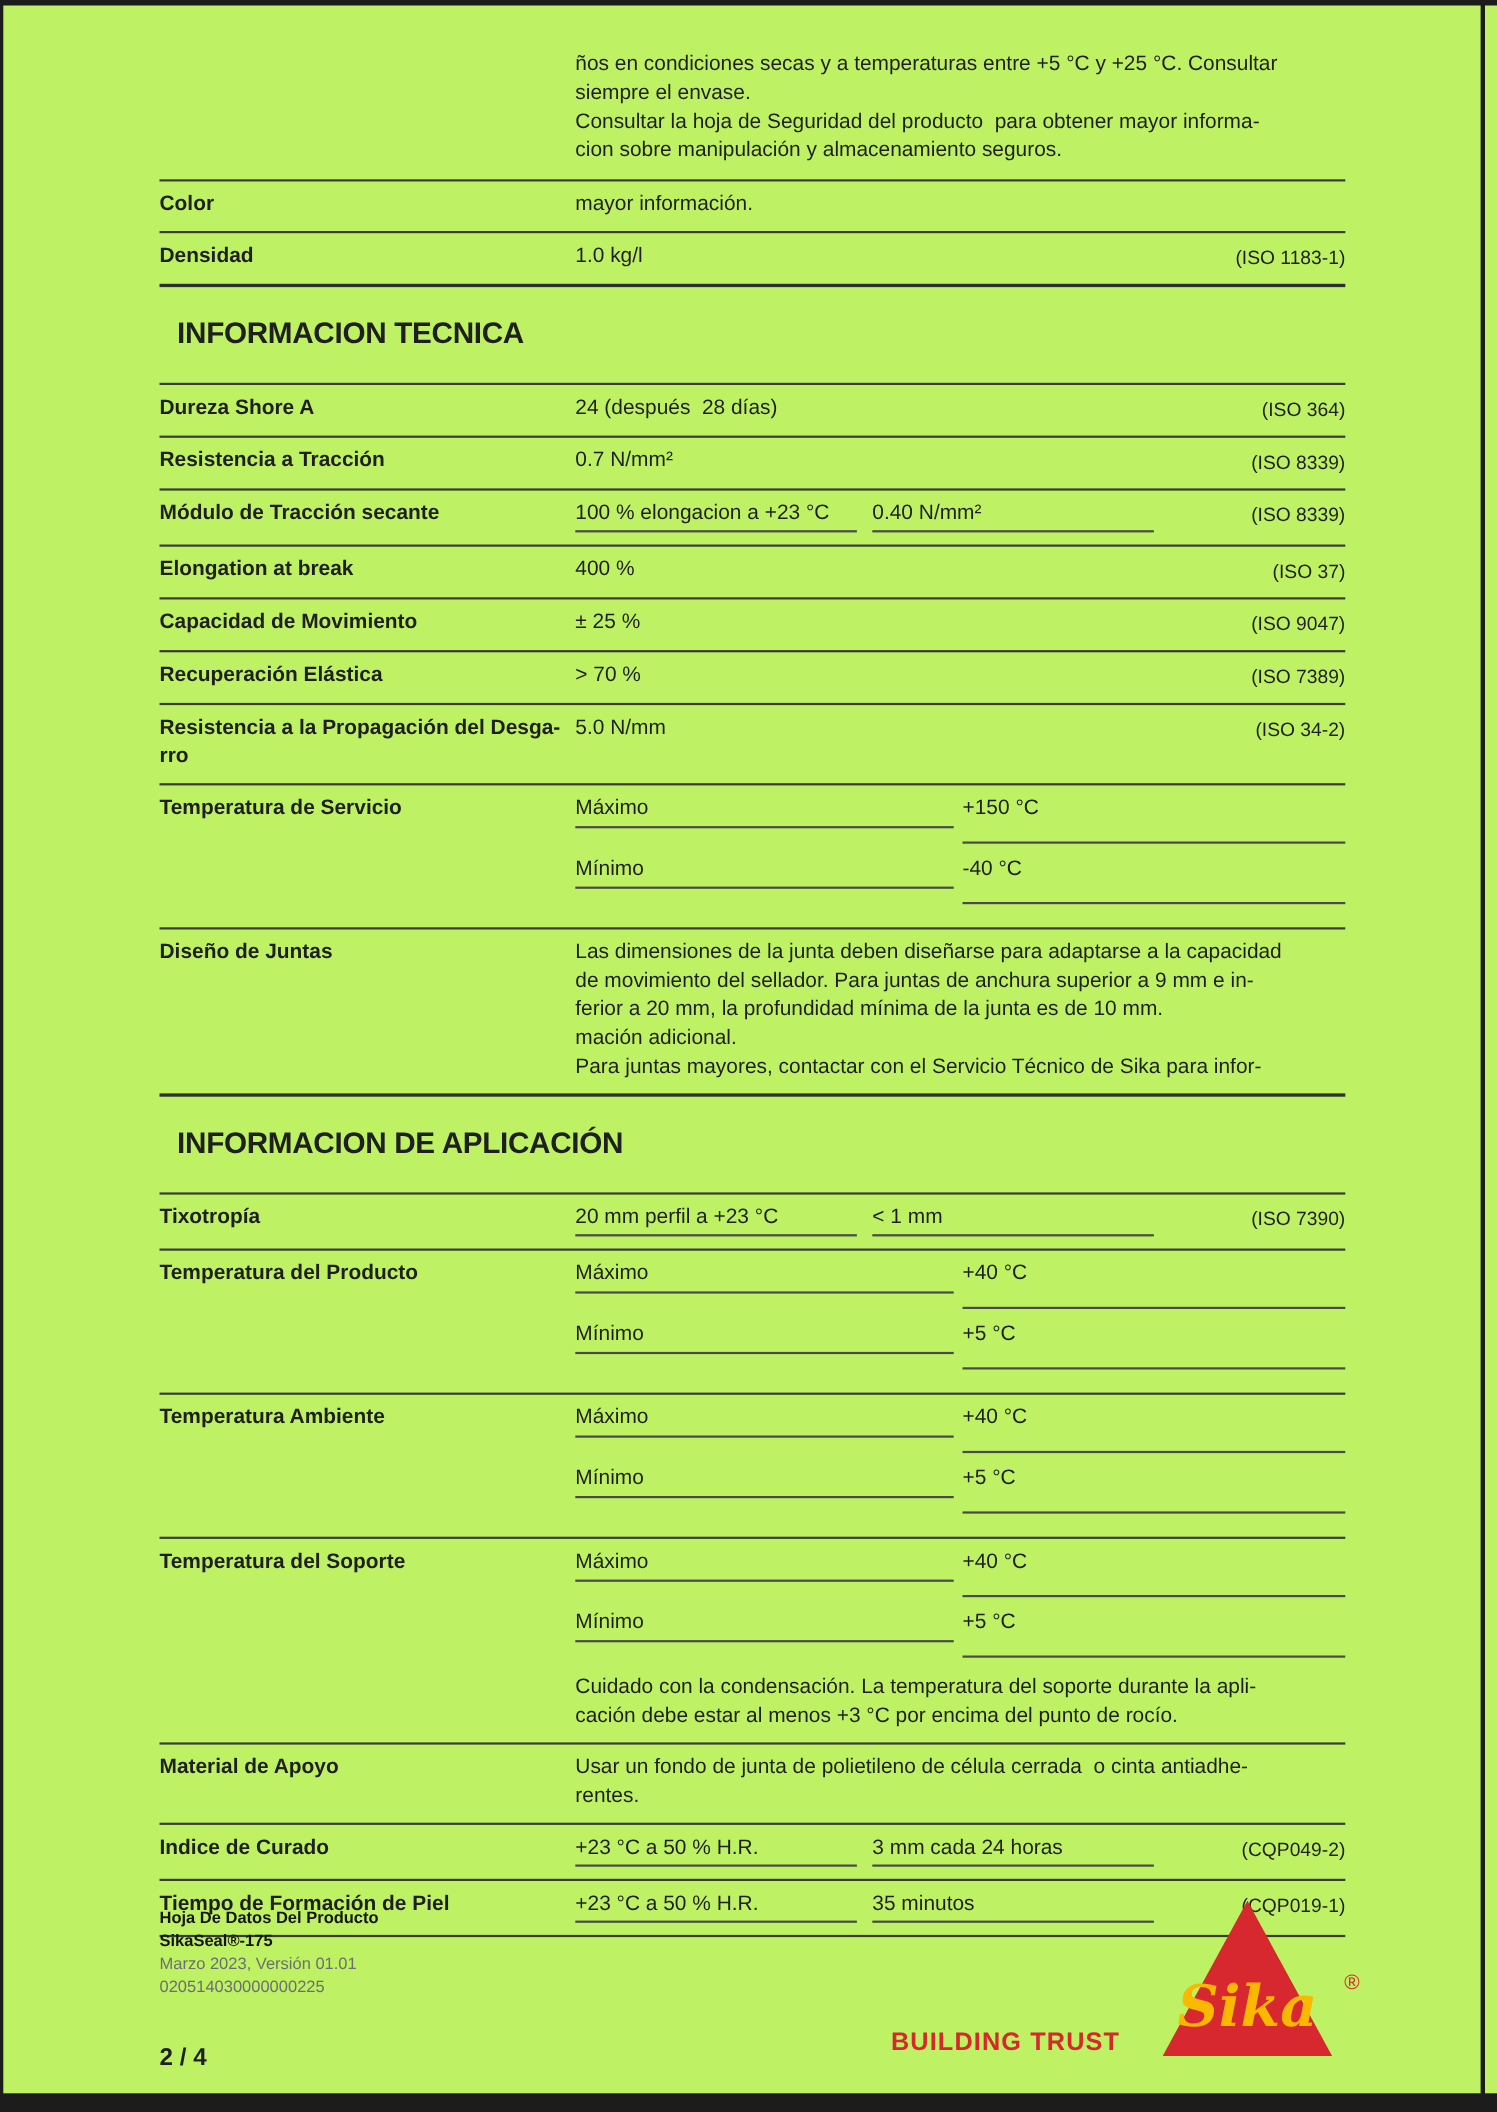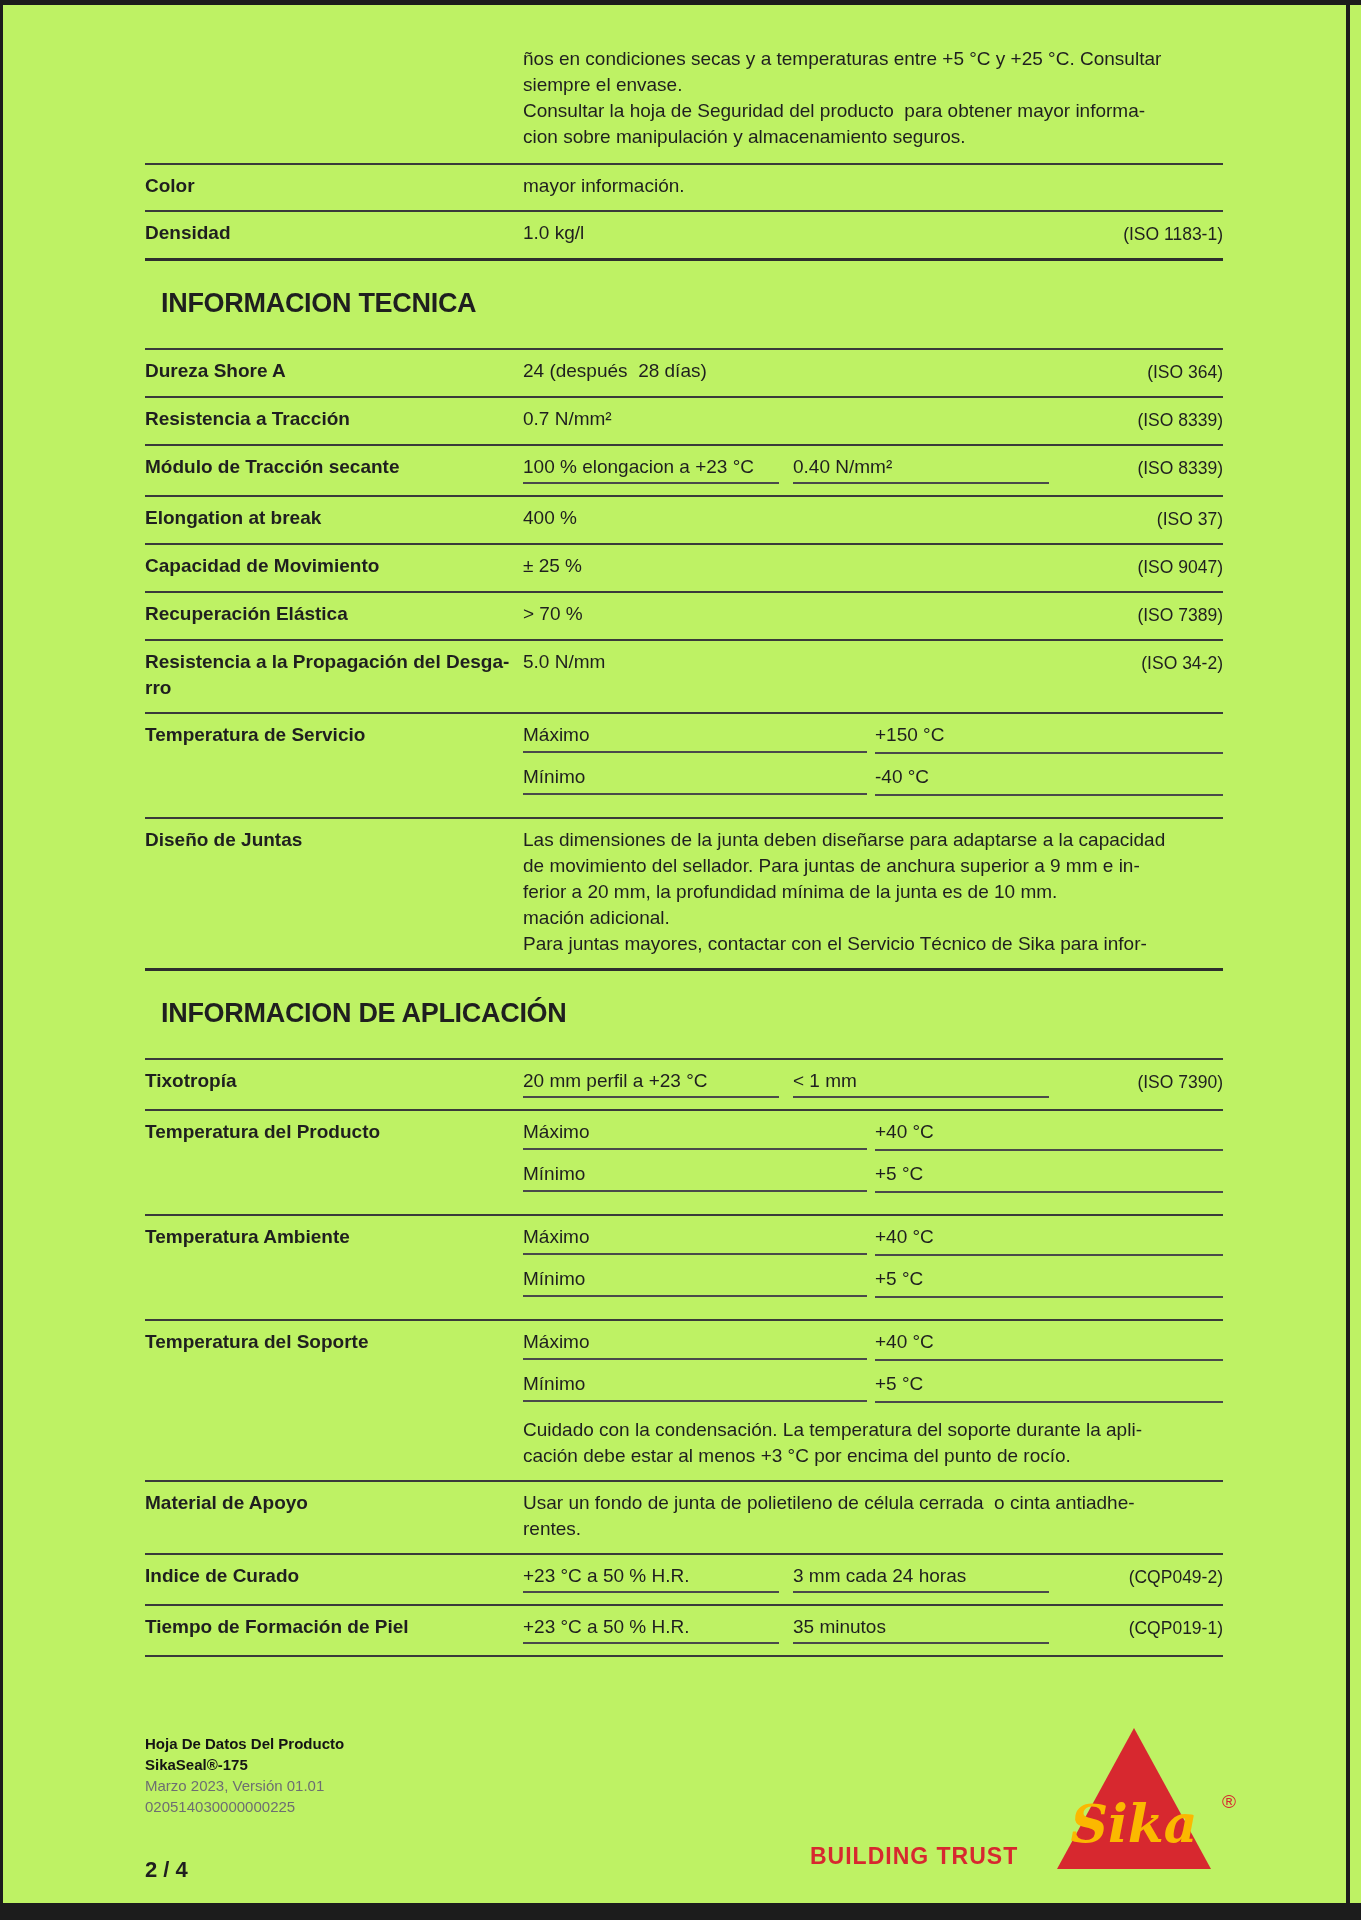--- a/index.html
+++ b/index.html
@@ -19,21 +19,21 @@
   .intro{padding-left:378px;padding-bottom:13px;}
 
   .row{display:flex;align-items:flex-start;border-top:2px solid #3a3a3a;padding:8px 0 11px 0;}
   .label{width:378px;flex:0 0 378px;font-weight:bold;}
   .value{flex:1;min-width:0;}
   .flexline{display:flex;align-items:flex-start;}
   .iso{margin-left:auto;font-size:17.5px;padding-top:1px;text-align:right;}
   .cell{width:256px;flex:0 0 256px;border-bottom:2px solid #4a4a4a;padding-bottom:2px;margin-right:14px;}
   .trow{display:flex;align-items:flex-start;margin-bottom:10px;}
   .tn{width:344px;flex:0 0 344px;border-bottom:2px solid #4a4a4a;padding-bottom:3px;margin-right:8px;}
-  .tv{flex:1;border-bottom:2px solid #4a4a4a;padding-bottom:4px;}
+  .tv{flex:1;border-bottom:2px solid #4a4a4a;padding-bottom:17px;}
   .note{margin-top:14px;}
 
   .section{border-top:3px solid #2e2e2e;}
   .stitle{margin:16px;padding:11px 0 13px 0;font-size:27px;line-height:31px;font-weight:bold;letter-spacing:-0.3px;}
   .row.last{border-bottom:2px solid #3a3a3a;}
 
   
   .footer-meta{position:absolute;left:145px;top:1733px;font-size:15px;line-height:21px;}
   .fm-bold{font-weight:bold;color:#141414;}
   .fm-gray{color:#6d6e71;}

